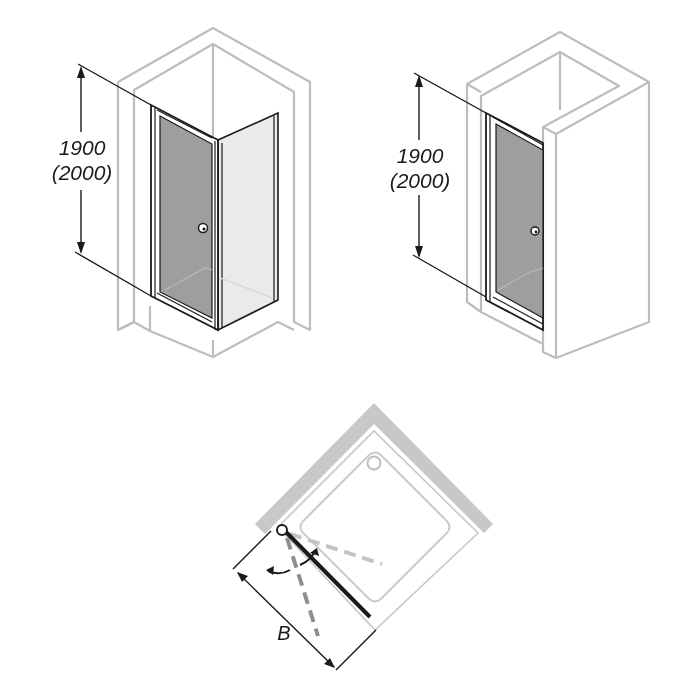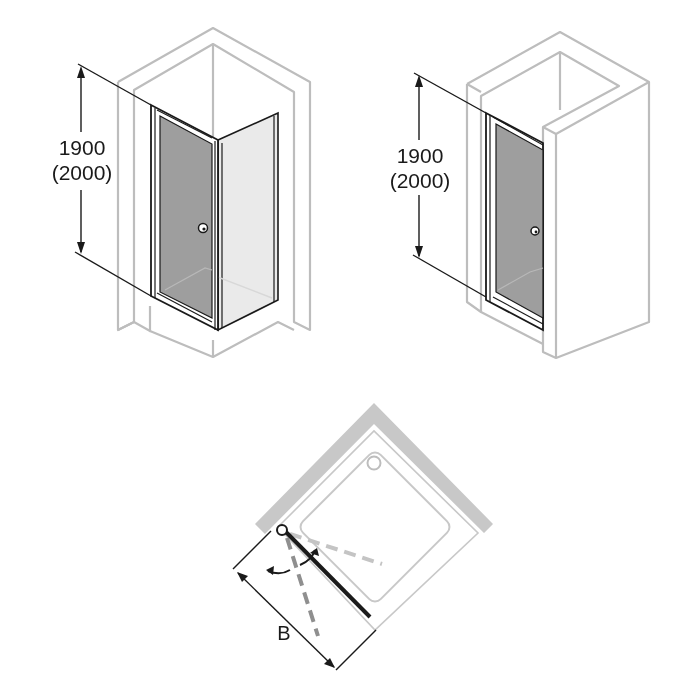--- a/index.html
+++ b/index.html
@@ -1,18 +1,18 @@
 <!DOCTYPE html>
 <html><head>
   <meta charset="utf-8">
   <style>
     html, body { margin: 0; padding: 0; background: #ffffff; }
     body { width: 700px; height: 700px; position: relative; overflow: hidden;
            font-family: "Liberation Sans", sans-serif; }
-    .panel { position: absolute; }
+    .panel { position: absolute; font-style: italic; }
     svg { display: block; overflow: visible; }
     .label { font-family: "Liberation Sans", sans-serif; font-size: 21px; fill: #1a1a1a; }
     .label-b { font-family: "Liberation Sans", sans-serif; font-size: 20px; fill: #1a1a1a; }
     .wall { fill: none; stroke: #bdbdbd; stroke-width: 2.2; stroke-linejoin: round; }
   </style>
 </head>
 <body>
 
 <div class="panel" style="left:0;top:0;width:350px;height:370px;">
   <svg width="350" height="370" viewBox="0 0 350 370">

